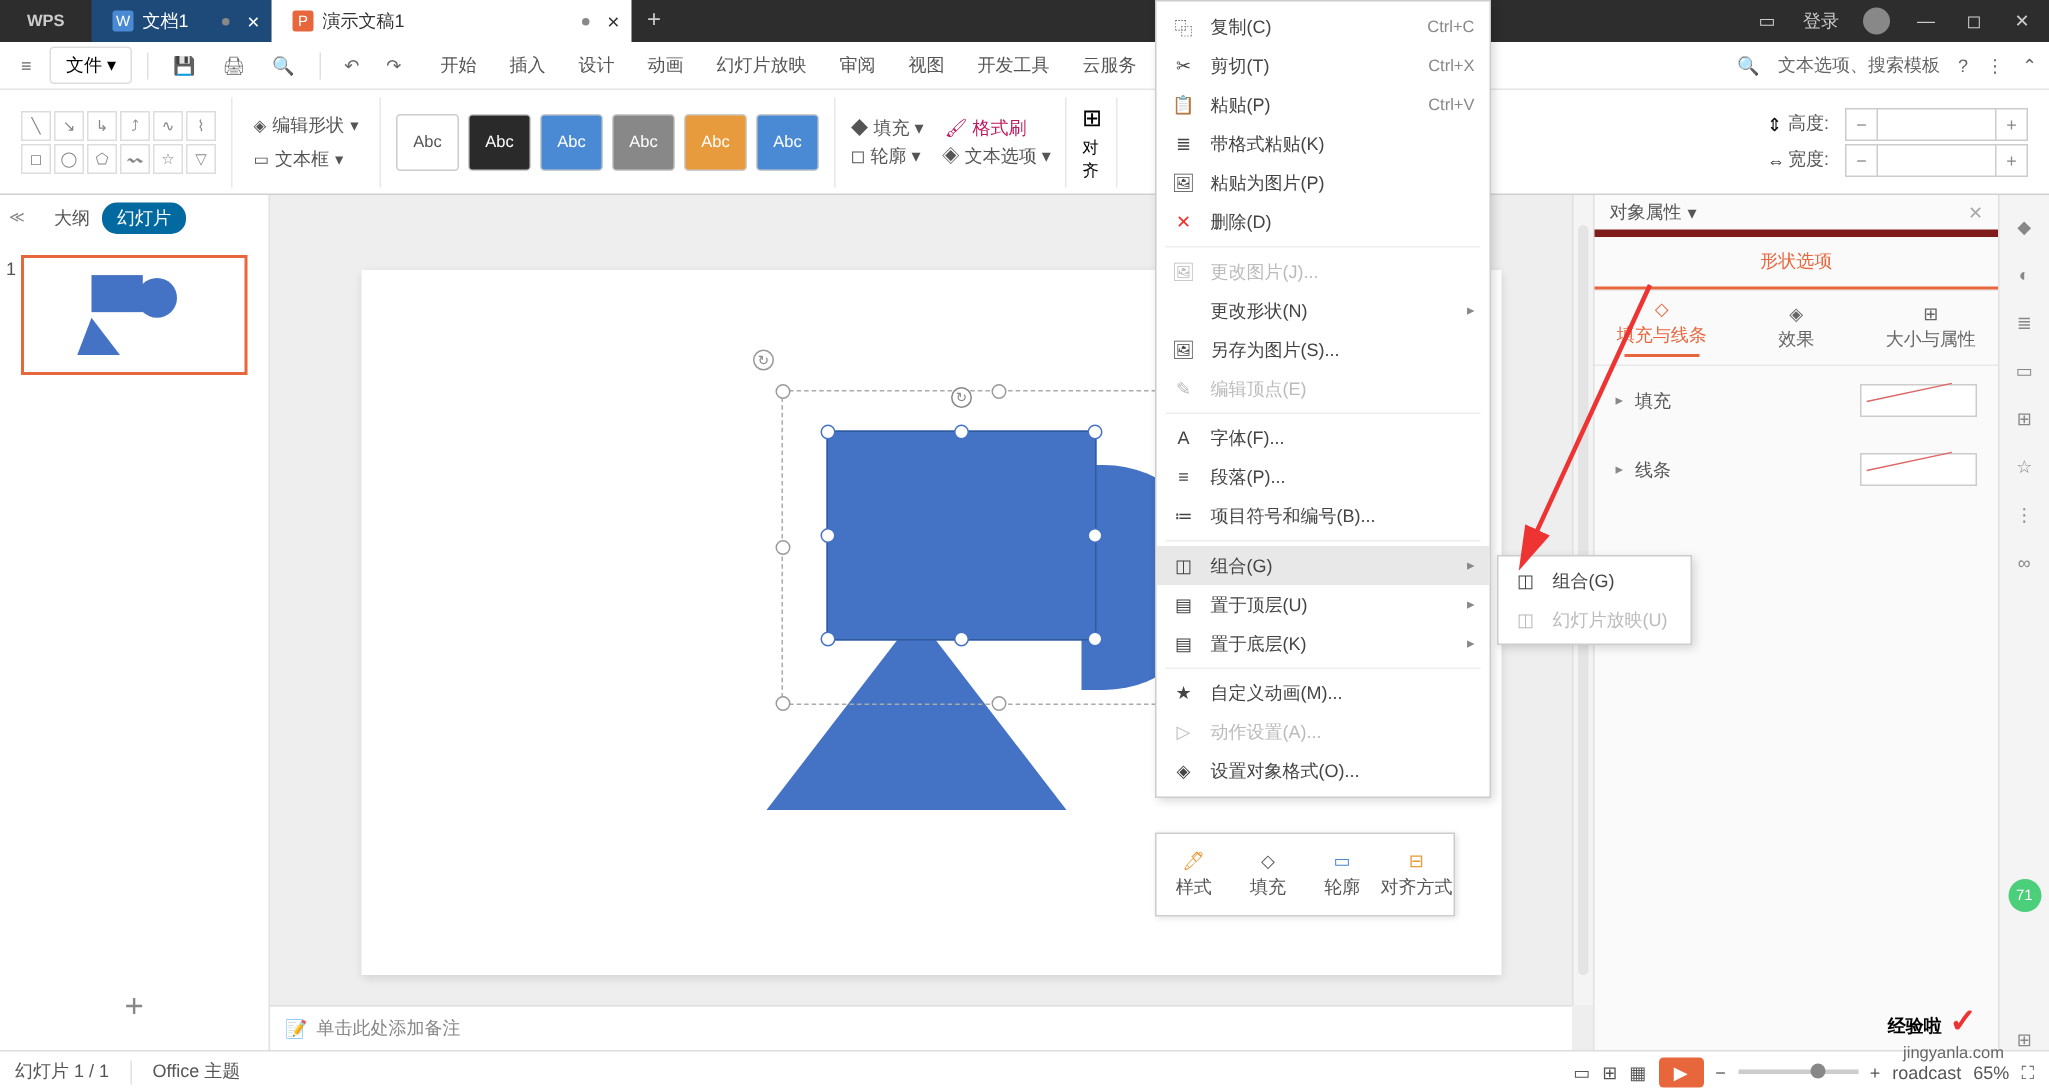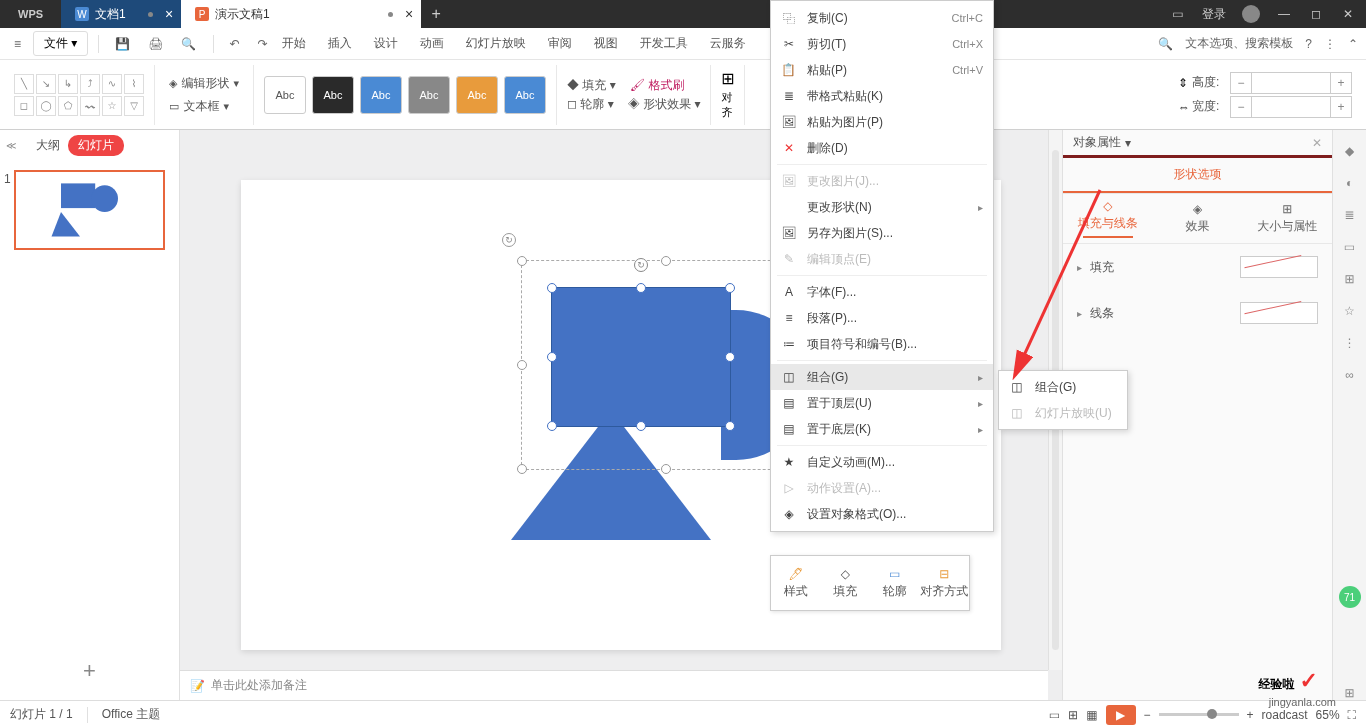--- a/index.html
+++ b/index.html
@@ -15,21 +15,21 @@
 .tab-dot { position:absolute; right:28px; width:5px; height:5px; border-radius:50%; background:#888; }
 .tab-close { position:absolute; right:8px; font-size:14px; }
 .newtab { width:30px; text-align:center; font-size:16px; cursor:pointer; }
 .titlebar-right { margin-left:auto; display:flex; align-items:center; gap:16px; padding-right:10px; }
 .tb-icon { width:16px; height:16px; display:flex; align-items:center; justify-content:center; color:#ccc; }
 .avatar { width:18px; height:18px; border-radius:50%; background:#888; }
 .menubar { height:32px; background:#fff; border-bottom:1px solid #e5e5e5; display:flex; align-items:center; padding:0 8px; gap:6px; }
 .menubar .file { border:1px solid #ddd; padding:3px 10px; border-radius:3px; }
 .menubar .sep { width:1px; height:18px; background:#e0e0e0; margin:0 4px; }
 .menubar .ic { padding:2px 6px; color:#666; }
-.menu-tabs { display:flex; gap:22px; margin-left:2px; }
+.menu-tabs { display:flex; gap:22px; margin-left:14px; }
 .menu-tabs span { color:#555; cursor:pointer; }
 .menubar-right { margin-left:auto; display:flex; align-items:center; gap:12px; color:#666; }
 .ribbon { height:70px; background:#fff; border-bottom:1px solid #d0d0d0; display:flex; align-items:center; padding:0 8px; gap:4px; }
 .rgroup { display:flex; flex-direction:column; gap:2px; padding:0 6px; height:60px; justify-content:center; }
 .rgroup.bordered { border-right:1px solid #e8e8e8; padding-right:10px; }
 .line-grid { display:grid; grid-template-columns:repeat(6,20px); grid-template-rows:repeat(2,20px); gap:2px; }
 .line-cell { border:1px solid #ddd; display:flex; align-items:center; justify-content:center; font-size:10px; color:#888; }
 .rbtn { display:flex; align-items:center; gap:4px; padding:2px 4px; color:#555; font-size:11px; }
 .style-row { display:flex; gap:6px; }
 .style-box { width:42px; height:38px; border:1px solid #ccc; border-radius:3px; display:flex; align-items:center; justify-content:center; font-size:11px; }
@@ -38,40 +38,40 @@
 .disabled { color:#be185d; }
 .dim-input { display:flex; align-items:center; gap:0; height:22px; }
 .dim-input .lbl { width:38px; color:#555; }
 .dim-input .minus,.dim-input .plus { width:22px; height:22px; border:1px solid #ccc; display:flex; align-items:center; justify-content:center; color:#888; }
 .dim-input .val { width:78px; height:22px; border-top:1px solid #ccc; border-bottom:1px solid #ccc; }
 .workspace { position:absolute; top:130px; bottom:28px; left:0; right:0; display:flex; }
 .thumb-pane { width:180px; background:#fff; border-right:1px solid #e0e0e0; display:flex; flex-direction:column; }
 .thumb-head { height:30px; display:flex; align-items:center; gap:8px; padding:0 10px; position:relative; }
 .thumb-head .coll { position:absolute; left:6px; font-size:10px; color:#888; }
 .thumb-head .t1 { margin-left:26px; color:#555; }
-.thumb-head .t2 { background:#ef4444; color:#fff; padding:2px 10px; border-radius:10px; }
+.thumb-head .t2 { background:#0369a1; color:#fff; padding:2px 10px; border-radius:10px; }
 .thumb { margin:10px 14px; border:2px solid #e8663c; height:80px; position:relative; background:#fff; }
 .thumb-num { position:absolute; left:-12px; top:0; color:#555; }
 .thumb svg { width:100%; height:100%; }
 .add-slide { margin-top:auto; text-align:center; padding:16px; font-size:22px; color:#888; }
 .canvas-area { flex:1; background:#eeeeef; position:relative; display:flex; align-items:center; justify-content:center; }
 .slide { width:760px; height:470px; background:#fff; box-shadow:0 2px 6px rgba(0,0,0,.12); position:relative; }
 .shapes-sel { position:absolute; left:280px; top:80px; width:290px; height:210px; border:1px dashed #aaa; }
 .shapes-sel .h { width:10px; height:10px; border:1px solid #999; background:#fff; border-radius:50%; position:absolute; }
 .shapes-sel .rot { width:14px; height:14px; border:1px solid #999; background:#fff; border-radius:50%; position:absolute; top:-28px; display:flex; align-items:center; justify-content:center; font-size:9px; color:#888; }
 .rect-shape { position:absolute; left:310px; top:107px; width:180px; height:140px; background:#4472c4; border:1.5px solid #2e5a9e; }
 .rect-shape .h { width:10px; height:10px; border:1px solid #4472c4; background:#fff; border-radius:50%; position:absolute; }
 .rect-rot { position:absolute; top:-30px; left:50%; transform:translateX(-50%); width:14px; height:14px; border:1px solid #888; border-radius:50%; background:#fff; display:flex; align-items:center; justify-content:center; font-size:9px; color:#888;}
 .triangle { position:absolute; left:270px; top:230px; width:0; height:0; border-left:100px solid transparent; border-right:100px solid transparent; border-bottom:130px solid #4472c4; }
 .circle-half { position:absolute; left:480px; top:130px; width:90px; height:150px; background:#4472c4; border-radius:0 150px 150px 0; }
 .canvas-scroll-r { position:absolute; right:0; top:0; bottom:30px; width:14px; background:#f4f4f4; border-left:1px solid #e0e0e0; }
 .canvas-scroll-r .track { position:absolute; top:20px; bottom:20px; left:3px; right:3px; background:#e4e4e4; border-radius:4px; }
 .notes-bar { position:absolute; left:0; right:14px; bottom:0; height:30px; background:#fff; border-top:1px solid #ddd; display:flex; align-items:center; padding:0 10px; color:#888; gap:6px; }
 .right-pane { width:270px; background:#fafafa; border-left:1px solid #e0e0e0; display:flex; flex-direction:column; }
-.rp-head { height:28px; display:flex; align-items:center; padding:0 10px; gap:4px; color:#555; border-bottom:3px solid #7f1d1d;justify-content:space-between; }
+.rp-head { height:28px; display:flex; align-items:center; padding:0 10px; gap:4px; color:#555; border-bottom:5px solid #7f1d1d;justify-content:space-between; }
 .rp-head .close { margin-left:auto; color:#aaa; }
 .rp-tabs { display:flex; height:36px; border-bottom:1px solid #e8e8e8; }
 .rp-tabs div { flex:1; display:flex; align-items:center; justify-content:center;text-align:right; }
 .rp-tabs .active { color:#e8663c; border-bottom:2px solid #e8663c; }
 .rp-subtabs { display:flex; height:50px; border-bottom:1px solid #e8e8e8; }
 .rp-subtabs div { flex:1; display:flex; flex-direction:column; align-items:center; justify-content:center; gap:2px; font-size:11px; color:#666; }
 .rp-subtabs .active { color:#e8663c; }
 .rp-subtabs .active .uline { width:50px; height:2px; background:#e8663c; margin-top:2px;}
 .rp-row { display:flex; align-items:center; padding:12px 14px; gap:8px; color:#555; }
 .rp-row .arr { color:#888; font-size:10px; }
@@ -186,21 +186,21 @@
       <div class="style-box sb1">Abc</div>
       <div class="style-box sb2">Abc</div>
       <div class="style-box sb3">Abc</div>
       <div class="style-box sb4">Abc</div>
       <div class="style-box sb5">Abc</div>
       <div class="style-box sb6">Abc</div>
     </div>
   </div>
   <div class="rgroup bordered">
     <div class="row"><span>◆ <span>填充</span> ▾</span>&nbsp;&nbsp;<span class="disabled">🖌 <span>格式刷</span></span></div>
-    <div class="row"><span>◻ <span>轮廓</span> ▾</span>&nbsp;&nbsp;<span>◈ <span>形状效果</span> ▾</span></div>
+    <div class="row"><span>◻ <span>轮廓</span> ▾</span>&nbsp;&nbsp;<span>◈ <span>文本选项</span> ▾</span></div>
   </div>
   <div class="rgroup bordered" style="width:30px;align-items:center;">
     <span style="font-size:16px;">⊞</span>
     <span style="font-size:11px;">对齐</span>
   </div>
   <div style="flex:1"></div>
   <div class="rgroup">
     <div class="dim-input">
       <span style="width:14px;">⇕</span>
         <span class="lbl">高度:</span>

